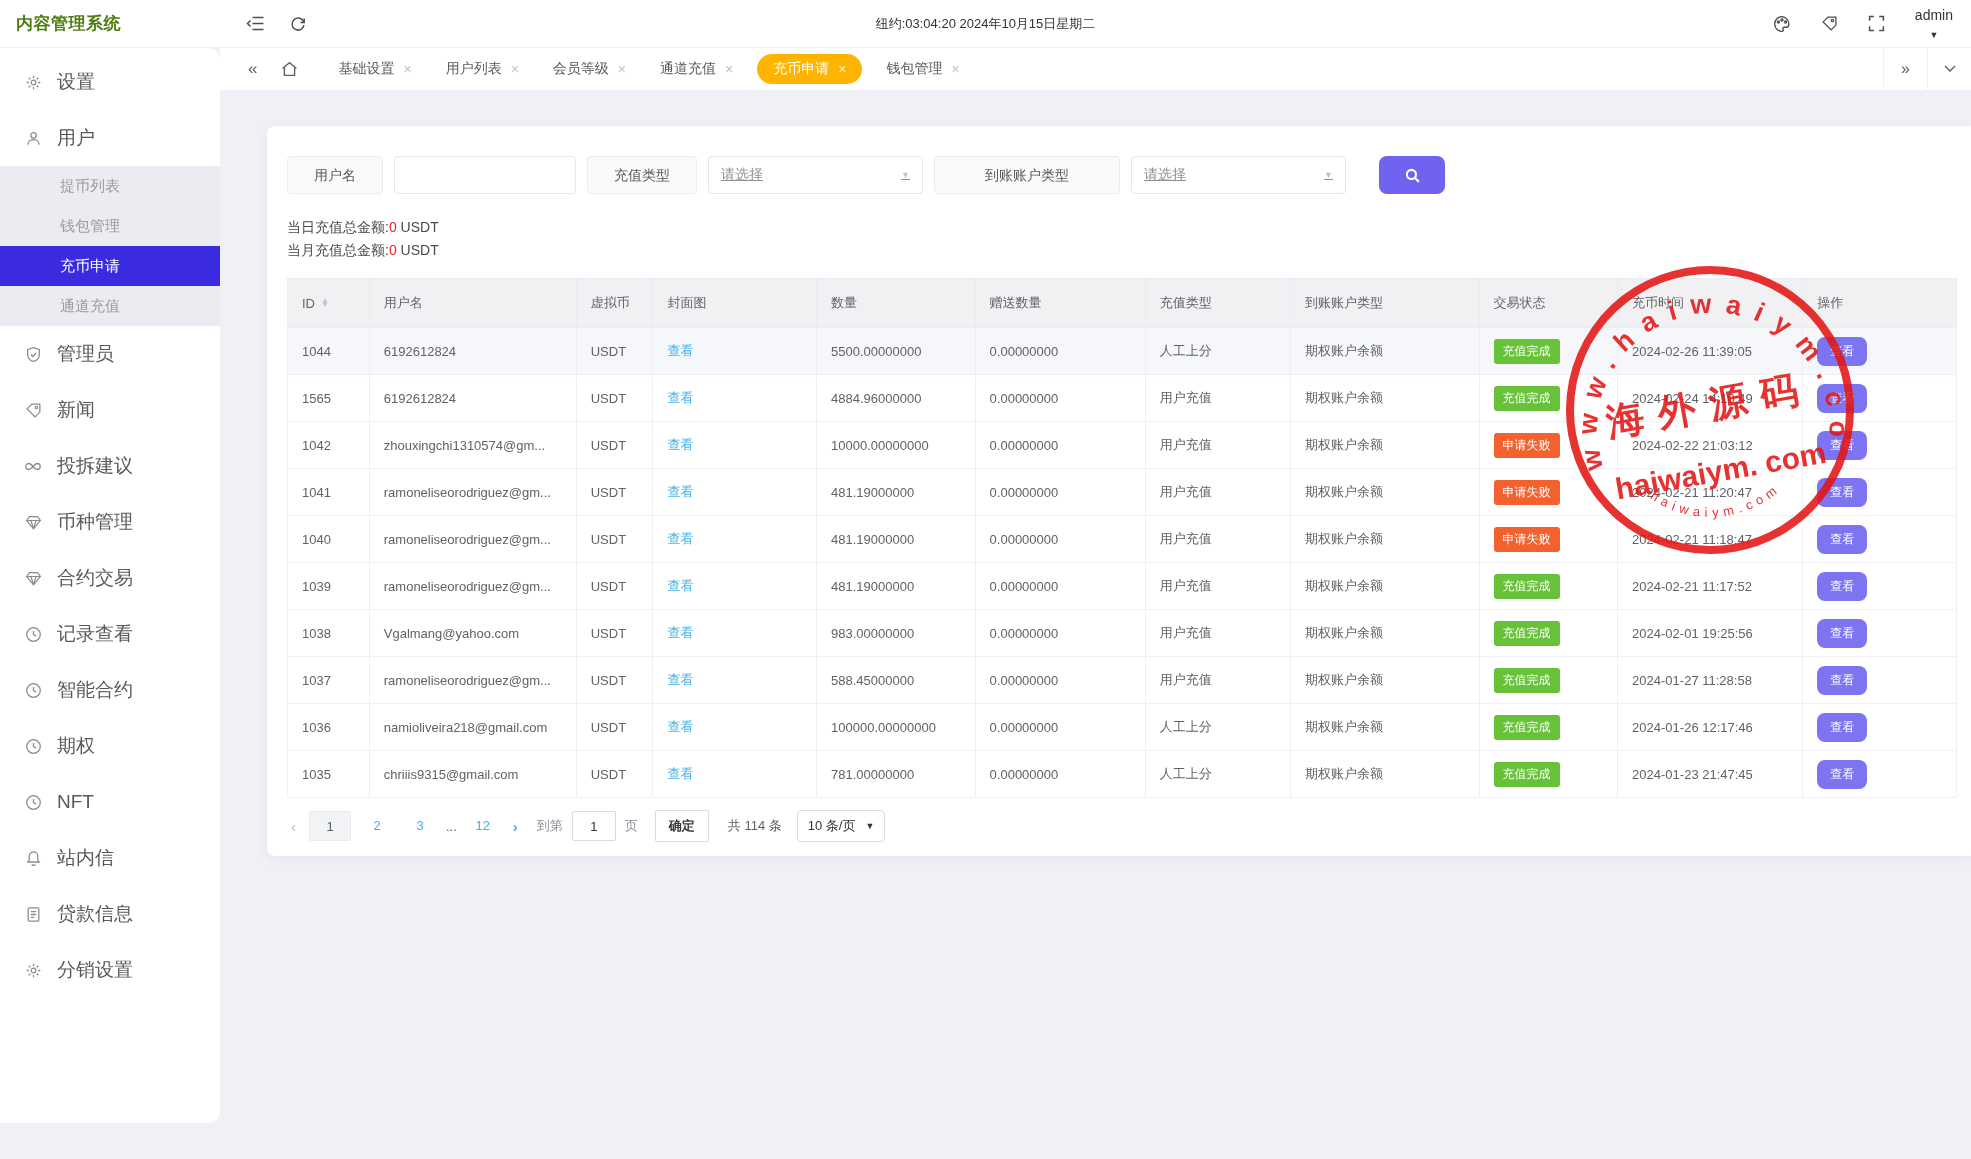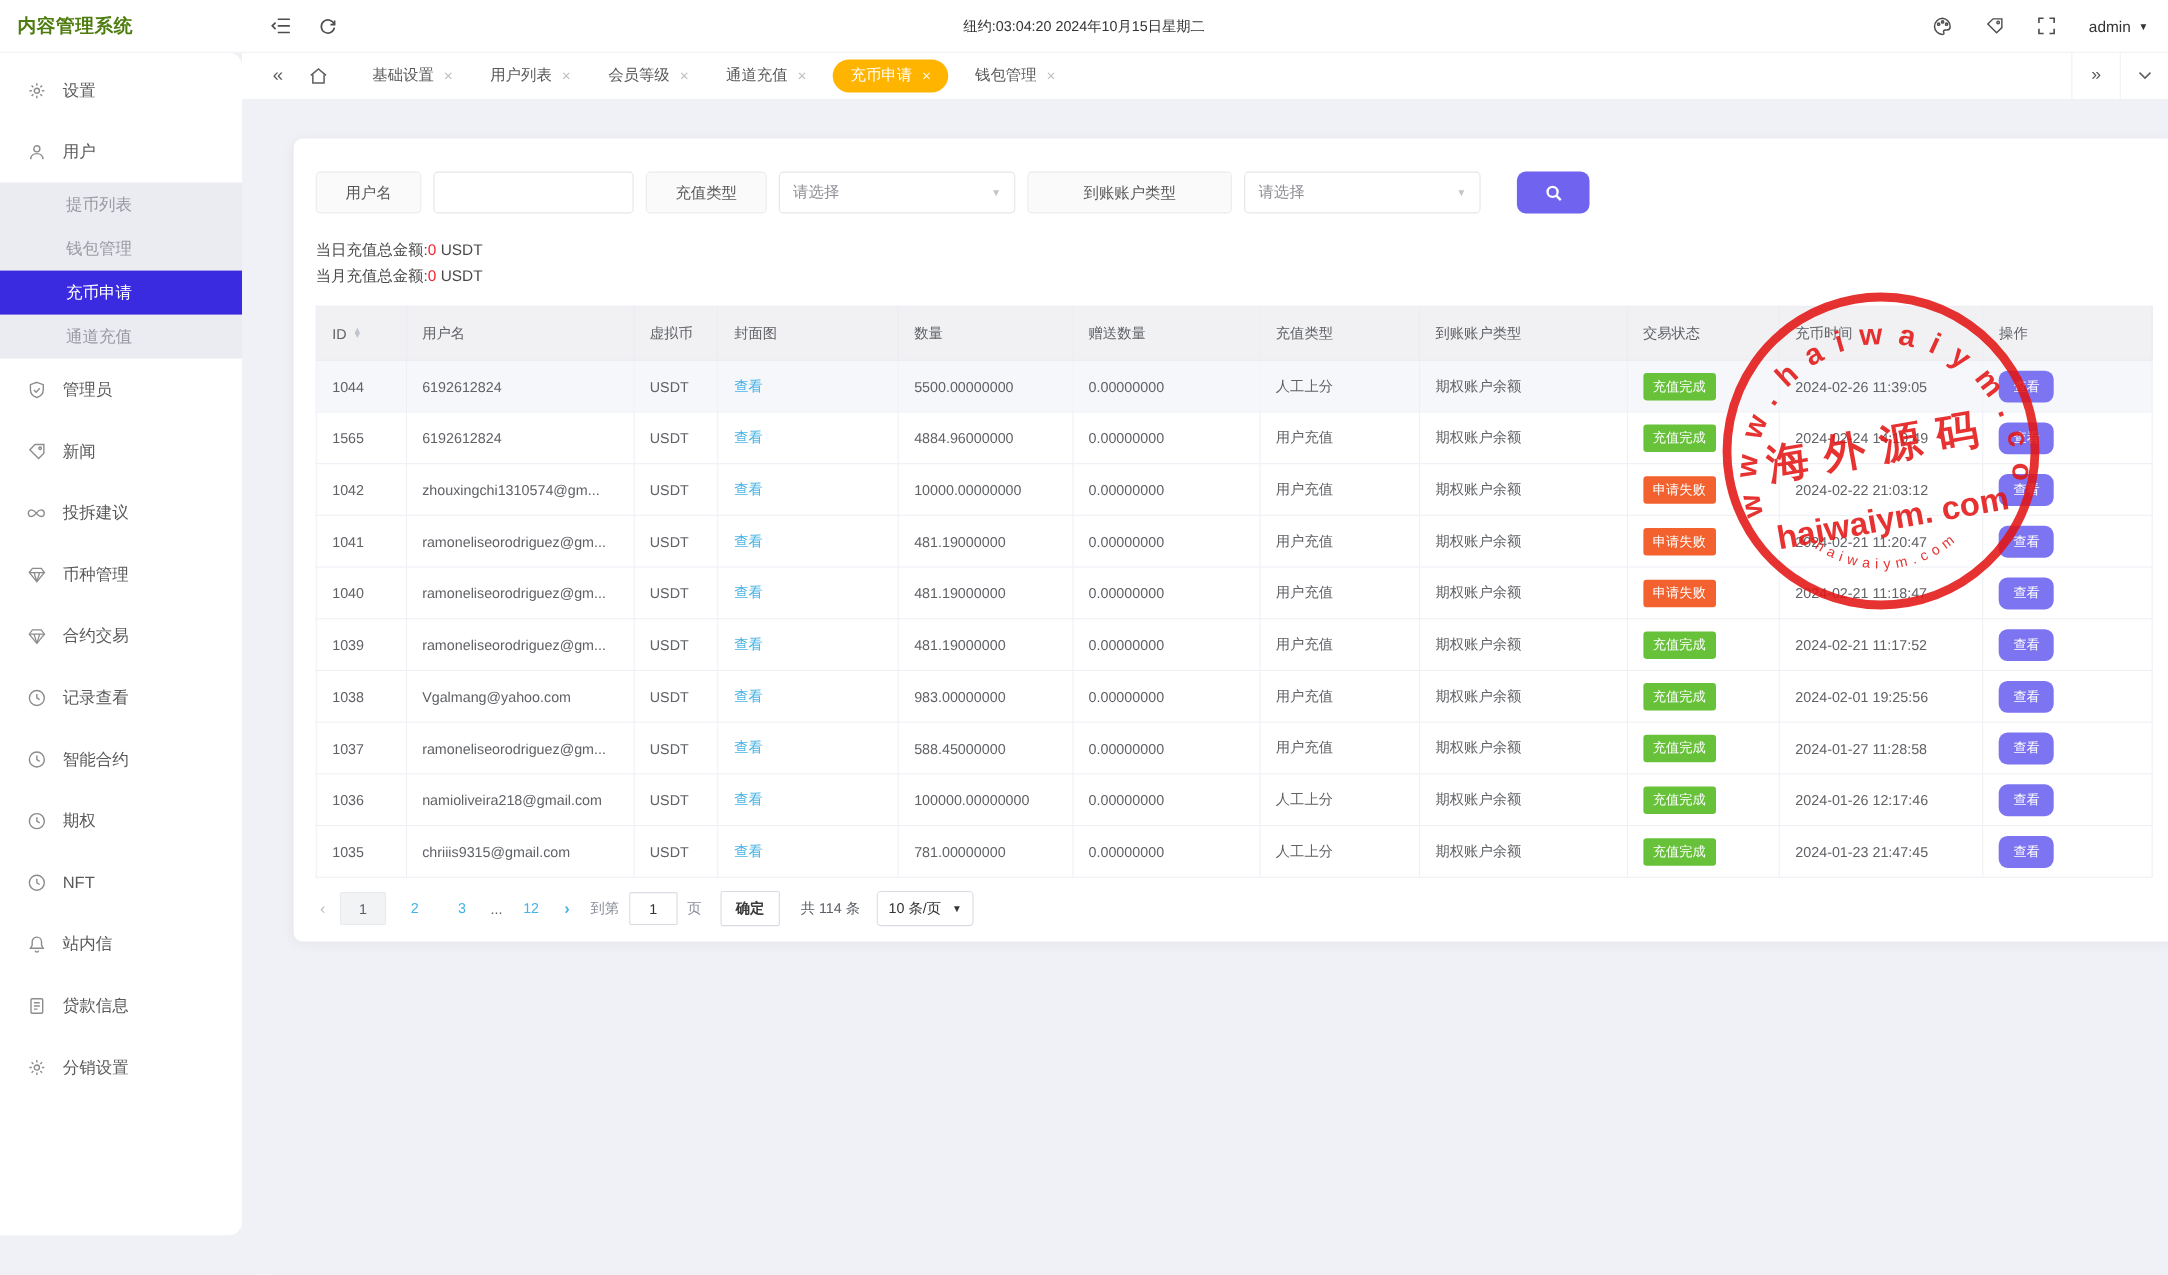--- a/index.html
+++ b/index.html
@@ -17,30 +17,30 @@
   .topbar {
     position:absolute; top:0; left:0; right:0; height:48px;
     background:#fff; display:flex; align-items:center; z-index:6;
     border-bottom:1px solid #f2f2f4;
   }
   .logo { width:220px; padding-left:16px; font-size:17px; font-weight:bold; color:#4d7c0f; letter-spacing:.5px; }
   .tb-icon { margin-left:26px; color:#4d4d4d; cursor:pointer; }
   .clock { position:absolute; left:50%; transform:translateX(-50%); font-size:13px; color:#333; white-space:nowrap; }
   .tb-right { position:absolute; right:18px; display:flex; align-items:center; gap:30px; }
   .tb-right .tb-icon { margin-left:0; }
-  .admin-box { display:flex; align-items:center; gap:7px; cursor:pointer; color:#333; font-size:14px; }
+  .admin-box { display:flex; align-items:center; gap:7px; cursor:pointer; color:#333; font-size:14px;flex-direction:column; }
   .admin-caret { font-size:9px; color:#333; }
 
   
   .sidebar {
     position:absolute; top:48px; left:0; width:220px; height:1075px;
     background:#fff; border-radius:0 12px 12px 0; z-index:5; padding-top:6px;
     overflow:hidden;
   }
-  .side-item { height:56px; display:flex; align-items:center; padding-left:24px; gap:15px; font-size:15px; color:#595959; cursor:pointer; }
+  .side-item { height:56px; display:flex; align-items:center; padding-left:24px; gap:15px; font-size:19px; color:#595959; cursor:pointer; }
   .side-item .ic { width:18px; height:18px; color:#8c8c8c; }
   .side-item.parent-active { color:#3b2be0; }
   .side-item.parent-active .ic { color:#3b2be0; }
   .submenu { background:#ebecf1; }
   .sub-item { height:40px; display:flex; align-items:center; padding-left:60px; font-size:15px; color:#9a9aa2; cursor:pointer; }
   .sub-item.active { background:#3b2be0; color:#fff; }
 
   
   .tabbar {
     position:absolute; top:48px; left:220px; right:0; height:42px;
@@ -60,21 +60,21 @@
   .card {
     position:absolute; left:19px; top:36px; width:1710px; height:730px;
     background:#fff; border-radius:8px; box-shadow:0 2px 12px rgba(31,45,61,.05);
     padding:0 20px;
   }
 
   
   .filters { display:flex; align-items:center; margin-top:30px; gap:11px; }
   .f-label { height:38px; line-height:36px; padding:0 26px; background:#fafafa; border:1px solid #ececf0; border-radius:4px; font-size:14px; color:#595959; text-align:center; }
   .f-input { width:182px; height:38px; border:1px solid #e6e6ea; border-radius:4px; background:#fff; outline:none; padding:0 10px; font-size:14px; color:#333; }
-  .f-select { width:215px; height:38px; border:1px solid #e6e6ea; border-radius:4px; background:#fff; display:flex; align-items:center; justify-content:space-between; padding:0 12px; color:#8f8f97; font-size:14px; cursor:pointer; }
+  .f-select { width:215px; height:38px; border:1px solid #e6e6ea; border-radius:4px; background:#fff; display:flex; align-items:center; justify-content:space-between; padding:0 12px; color:#8f8f97; font-size:14px; cursor:pointer;text-decoration:underline; }
   .f-caret { font-size:9px; color:#c0c4cc; }
   .search-btn { width:66px; height:38px; margin-left:22px; background:#6f63ef; border:none; border-radius:8px; display:flex; align-items:center; justify-content:center; cursor:pointer; color:#fff; }
 
   
   .summary { margin-top:22px; font-size:14px; color:#4a4a4a; line-height:23px; }
   .summary .red { color:#f5222d; }
 
   
   table { width:100%; border-collapse:collapse; table-layout:fixed; margin-top:16px; }
   th { background:#f1f1f3; height:49px; font-weight:normal; font-size:13px; color:#606266; text-align:left; padding-left:14px; border:1px solid #e9ecf2; }

